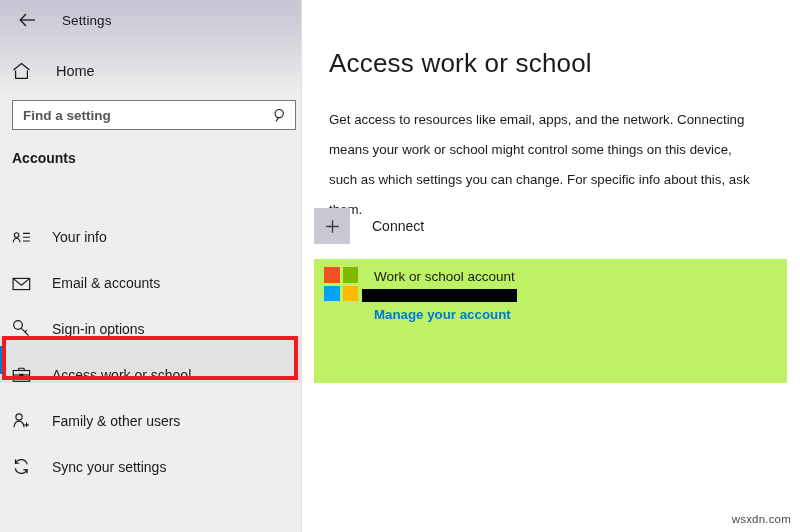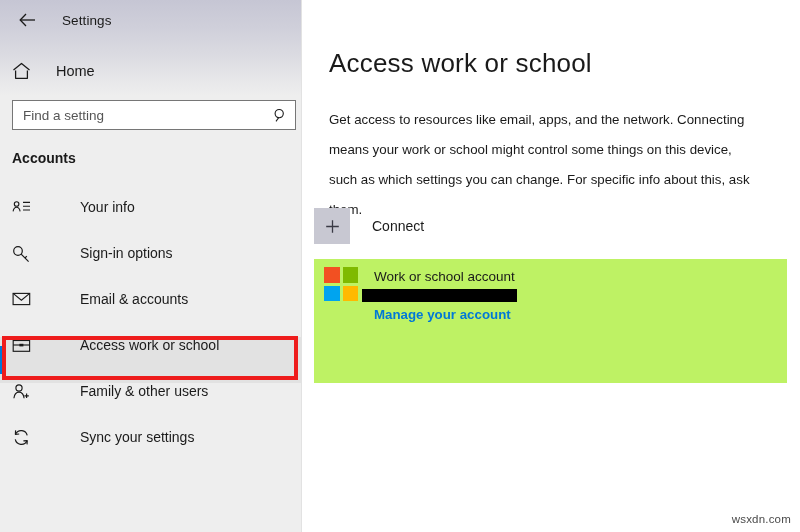--- a/index.html
+++ b/index.html
@@ -109,20 +109,21 @@
   .search-input {
     flex: 1;
     border: 0;
     outline: 0;
     background: transparent;
     font-family: "Liberation Sans", sans-serif;
     font-size: 13.5px;
     color: #1a1a1a;
     padding: 0 8px 0 10px;
     height: 100%;
+    font-weight: bold;
   }
   .search-input::placeholder { color: #555555; opacity: 1; }
   .search-icon {
     width: 30px;
     display: flex;
     align-items: center;
     justify-content: center;
     flex: 0 0 30px;
   }
 
@@ -138,23 +139,22 @@
   .nav {
     position: absolute;
     left: 0; top: 199px;
     width: 302px;
     z-index: 3;
   }
   .nav-item {
     position: relative;
     height: 46px;
     display: flex;
-    align-items: flex-start;
+    align-items: flex-end;
     cursor: default;
-    gap: 28px;
   }
   .nav-item .nav-icon {
     width: 32px;
     margin-left: 12px;
     flex: 0 0 32px;
     display: flex;
     align-items: center;
     justify-content: flex-start;
   }
   .nav-item .nav-label {
@@ -330,37 +330,37 @@
             <circle cx="4.6" cy="5.0" r="2.3" fill="none" stroke="#1a1a1a" stroke-width="1.1"></circle>
             <path d="M1.1 12.4 C1.6 9.4 3.0 8.3 4.6 8.3 C6.2 8.3 7.6 9.4 8.1 12.4" fill="none" stroke="#1a1a1a" stroke-width="1.1"></path>
             <path d="M11 3.4 H18 M11 7.2 H18 M11 11 H18" fill="none" stroke="#1a1a1a" stroke-width="1.1"></path>
           </svg>
         </div>
         <div class="nav-label">Your info</div>
       </div>
 
       <div class="nav-item">
         <div class="nav-icon">
+          <svg width="19" height="15" viewBox="0 0 19 15" aria-hidden="true">
+            <rect x="1.1" y="2.4" width="16.6" height="11.2" fill="none" stroke="#1a1a1a" stroke-width="1.15"></rect>
+            <path d="M1.1 2.4 L9.4 9.2 L17.7 2.4" fill="none" stroke="#1a1a1a" stroke-width="1.15"></path>
+          </svg>
+        </div>
+        <div class="nav-label">Email &amp; accounts</div>
+      </div>
+
+      <div class="nav-item">
+        <div class="nav-icon">
           <svg width="19" height="18" viewBox="0 0 19 18" aria-hidden="true">
             <circle cx="6.0" cy="6.0" r="4.3" fill="none" stroke="#1a1a1a" stroke-width="1.2"></circle>
             <path d="M9.1 9.1 L16.6 16.6" fill="none" stroke="#1a1a1a" stroke-width="1.2"></path>
             <path d="M13.0 13.0 L14.8 11.2" fill="none" stroke="#1a1a1a" stroke-width="1.2"></path>
           </svg>
         </div>
         <div class="nav-label">Sign-in options</div>
-      </div>
-
-      <div class="nav-item">
-        <div class="nav-icon">
-          <svg width="19" height="15" viewBox="0 0 19 15" aria-hidden="true">
-            <rect x="1.1" y="2.4" width="16.6" height="11.2" fill="none" stroke="#1a1a1a" stroke-width="1.15"></rect>
-            <path d="M1.1 2.4 L9.4 9.2 L17.7 2.4" fill="none" stroke="#1a1a1a" stroke-width="1.15"></path>
-          </svg>
-        </div>
-        <div class="nav-label">Email &amp; accounts</div>
       </div>
 
       <div class="nav-item selected">
         <div class="nav-icon">
           <svg width="19" height="16" viewBox="0 0 19 16" aria-hidden="true">
             <path d="M6.6 3.3 V1.9 C6.6 1.5 6.9 1.2 7.3 1.2 H11.5 C11.9 1.2 12.2 1.5 12.2 1.9 V3.3" fill="none" stroke="#1a1a1a" stroke-width="1.15"></path>
             <rect x="1.2" y="3.5" width="16.4" height="10.8" fill="none" stroke="#1a1a1a" stroke-width="1.15"></rect>
             <path d="M1.2 8.0 H17.6" fill="none" stroke="#1a1a1a" stroke-width="1.15"></path>
             <rect x="7.4" y="6.8" width="4.0" height="2.6" fill="#1a1a1a"></rect>
           </svg>

